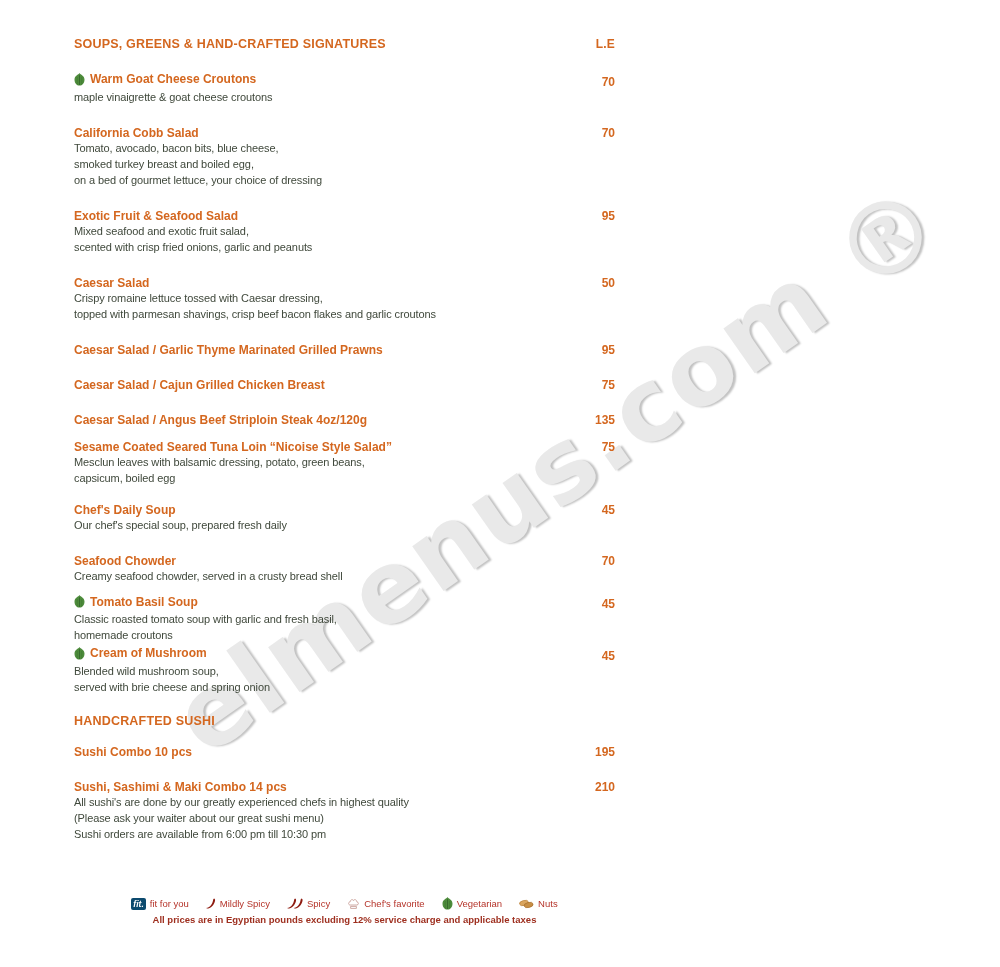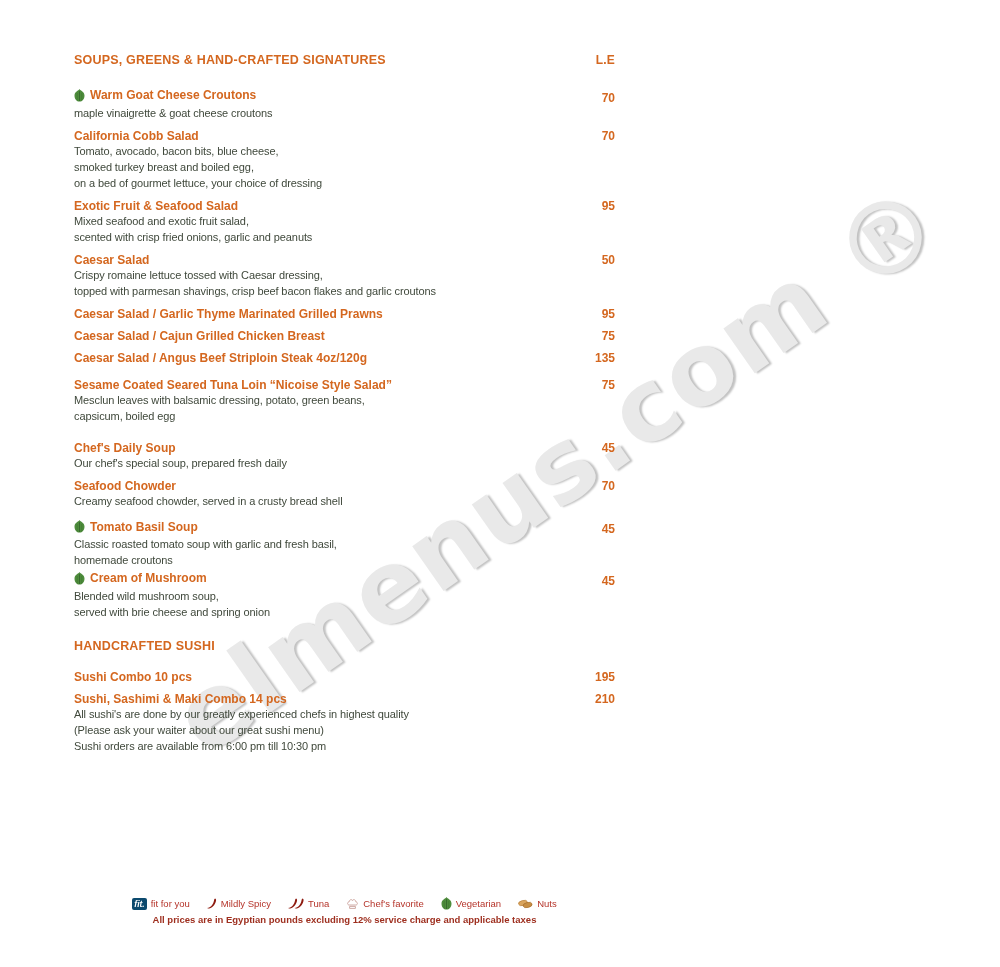--- a/index.html
+++ b/index.html
@@ -27,40 +27,40 @@
     letter-spacing:2px;
     color:#e9e9e9;
     text-shadow: 2px 2px 2px #c2c2c2, -1px -1px 1px #ffffff;
     z-index:0;
     pointer-events:none;
   }
 
   
   .content {
     position:absolute;
-    left:74px; top:53px;
+    left:74px; top:37px;
     width:541px;
     z-index:1;
   }
 
   .header-row {
     display:flex;
     justify-content:space-between;
     align-items:baseline;
     font-weight:bold;
     font-size:12.5px;
     line-height:14px;
     letter-spacing:0.2px;
     color:#d4671f;
   }
   .price-header { font-size:12px; }
 
   .sec-1 { margin-top:19px; }
 
-  .item { margin-top:8px; }
+  .item { margin-top:21px; }
   .section .i0 { margin-top:21px; }
   .sec-0 .i7  { margin-top:13px; }
   .sec-0 .i8  { margin-top:17px; }
   .sec-0 .i10 { margin-top:11px; }
   .sec-0 .i11 { margin-top:3px; }
   .sec-1 .i0  { margin-top:17px; }
 
   .name-row {
     display:flex;
     justify-content:space-between;
@@ -324,21 +324,21 @@
           </span>
           <span class="legend-label">Mildly Spicy</span>
         </span>
         <span class="legend-item">
           <span class="icon">
             <svg width="16" height="11" viewBox="0 0 16 11">
               <path d="M8.2 0.4 C8.9 0.7 9.2 1.3 9.1 2.1 C8.7 6 6.3 9.4 2.3 10.5 C1.2 10.8 0.4 10.5 0.1 10.1 C3.8 9.5 6.5 6.3 7.1 2 C7.2 1.1 7.6 0.5 8.2 0.4 Z" fill="#8e1b10"></path>
               <path d="M14.7 0.4 C15.4 0.7 15.7 1.3 15.6 2.1 C15.2 6 12.8 9.4 8.8 10.5 C7.7 10.8 6.9 10.5 6.6 10.1 C10.3 9.5 13 6.3 13.6 2 C13.7 1.1 14.1 0.5 14.7 0.4 Z" fill="#8e1b10"></path>
             </svg>
           </span>
-          <span class="legend-label">Tuna</span>
+          <span class="legend-label">Spicy</span>
         </span>
         <span class="legend-item">
           <span class="icon">
             <svg width="13" height="12" viewBox="0 0 13 12" fill="none" stroke="#c9a09a" stroke-width="0.9">
               <path d="M3.1 7 C1.1 7 1.1 3.9 3.1 3.9 C3.1 1.5 6 1 6.5 2.5 C7 1 9.9 1.5 9.9 3.9 C11.9 3.9 11.9 7 9.9 7 Z"></path>
               <path d="M3.6 8.4 h5.8 v2 h-5.8 Z"></path>
             </svg>
           </span>
           <span class="legend-label">Chef's favorite</span>
         </span>

